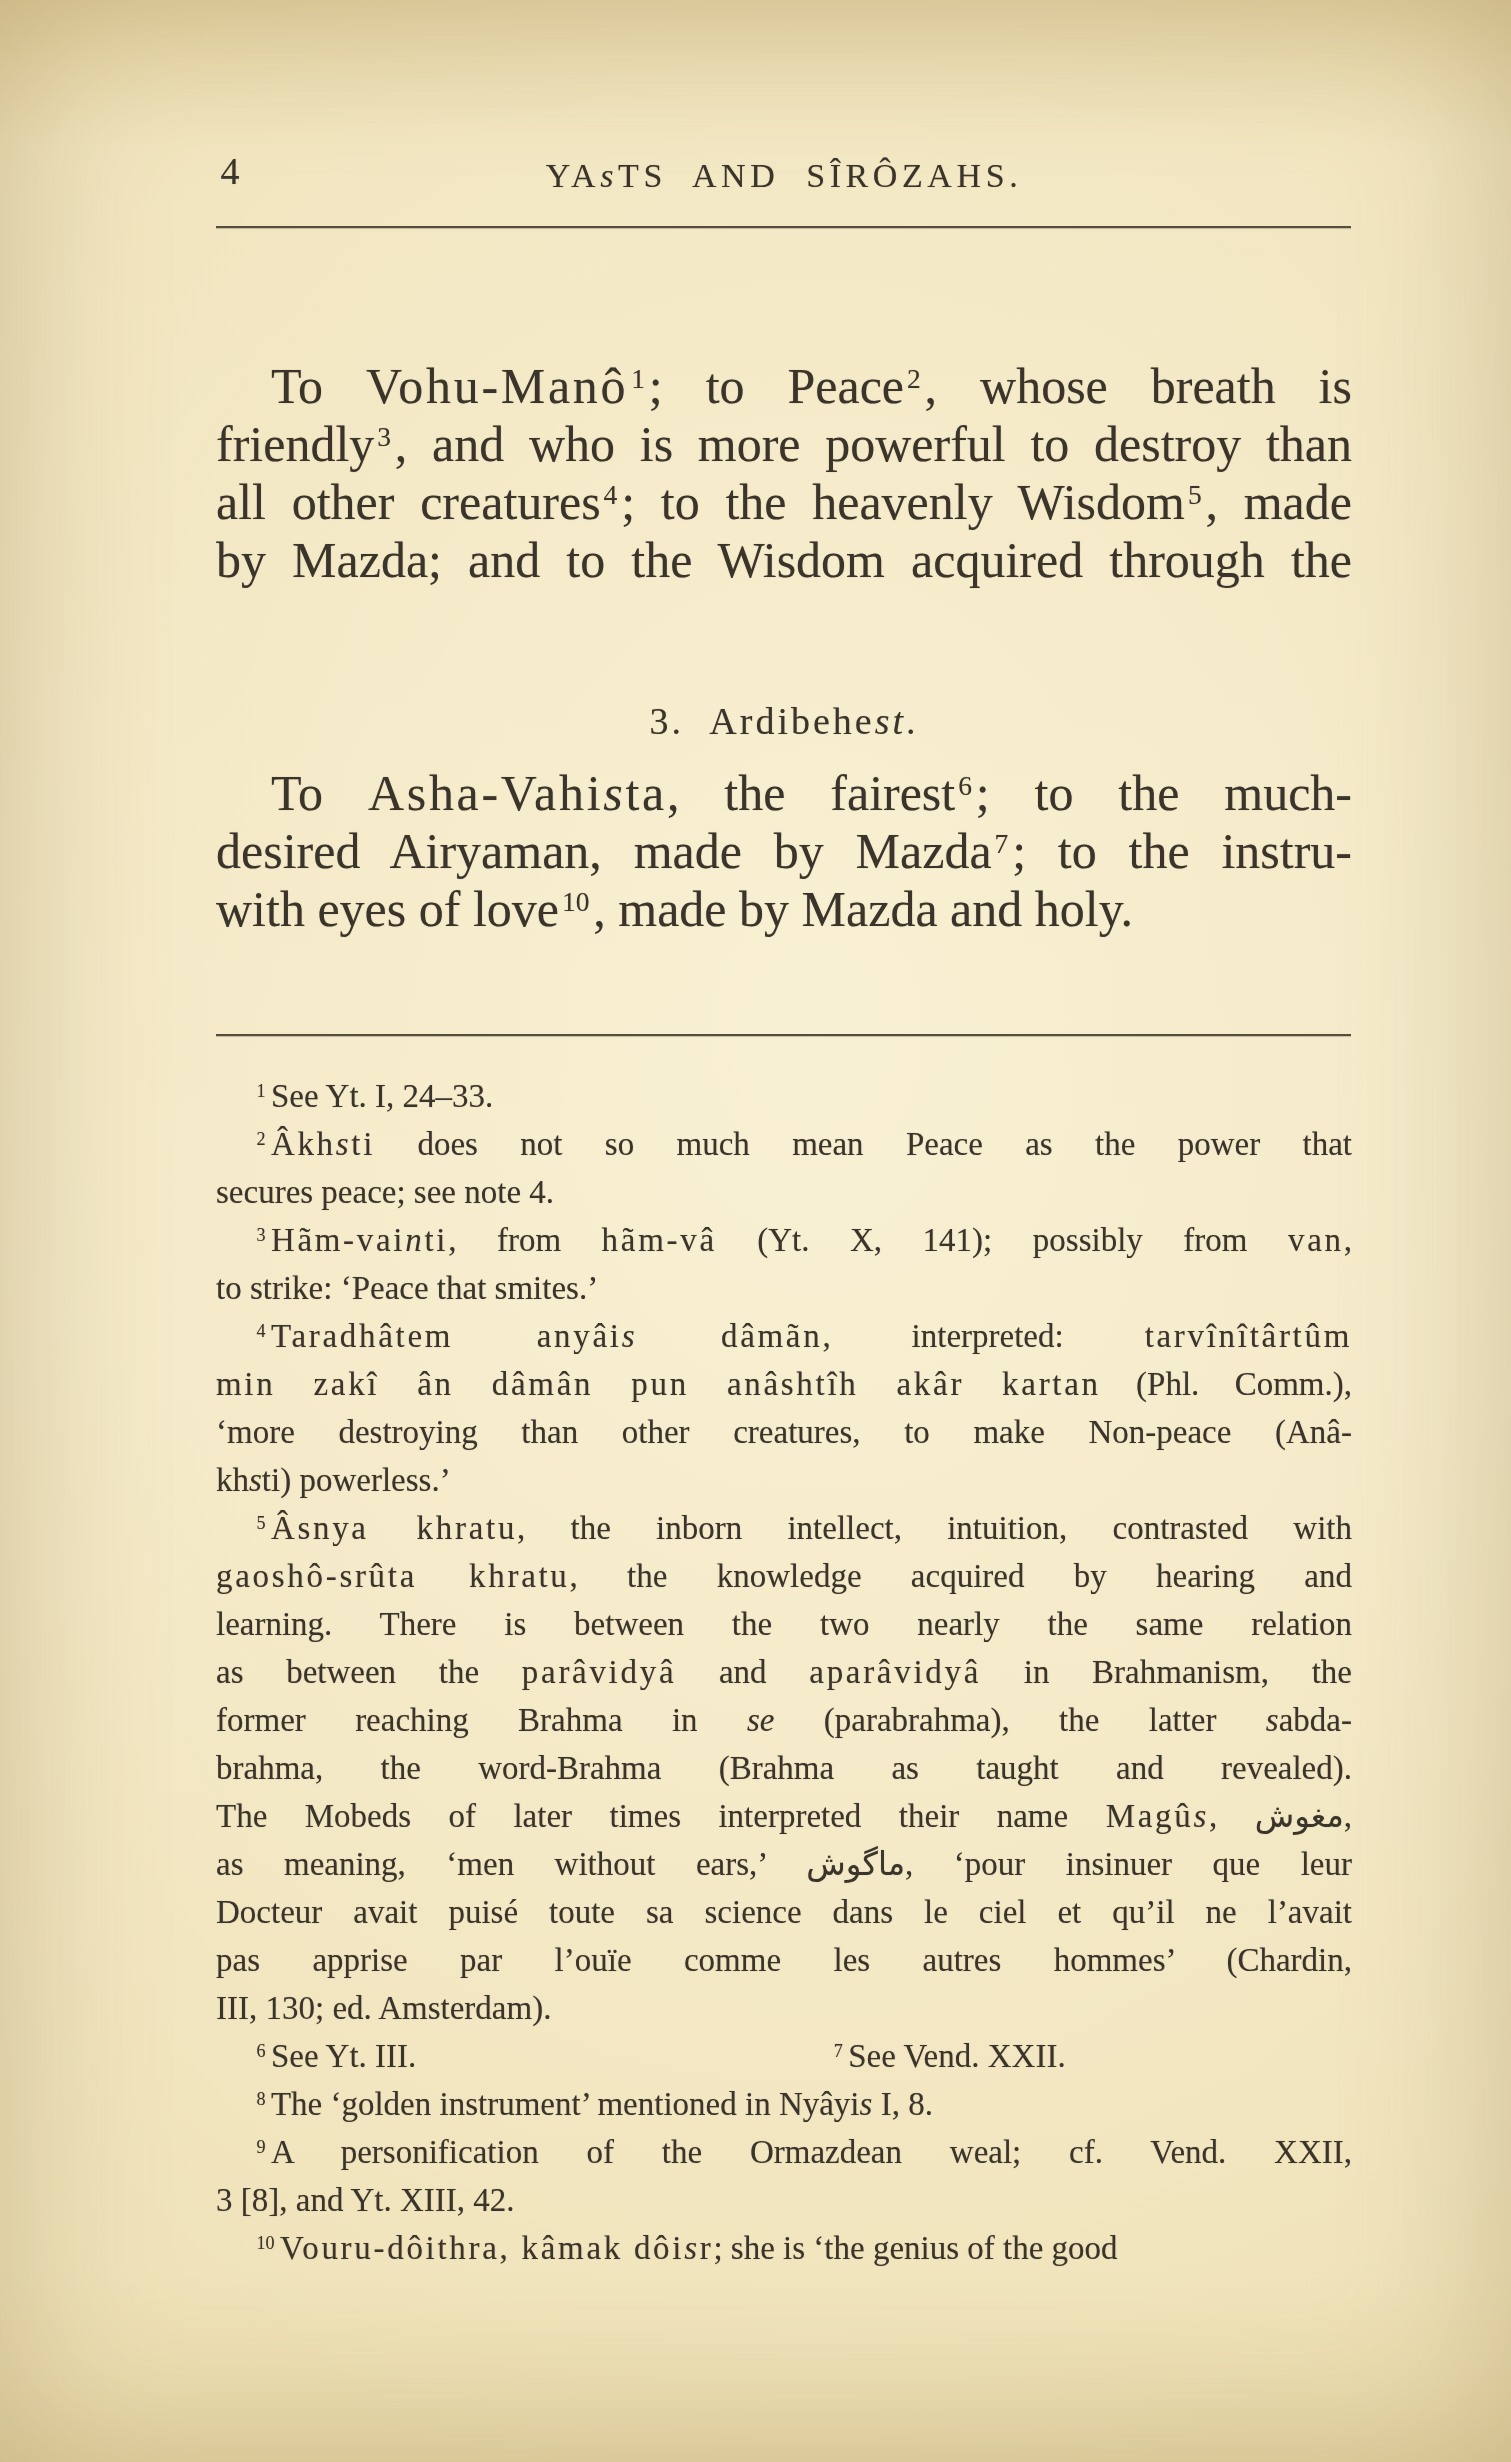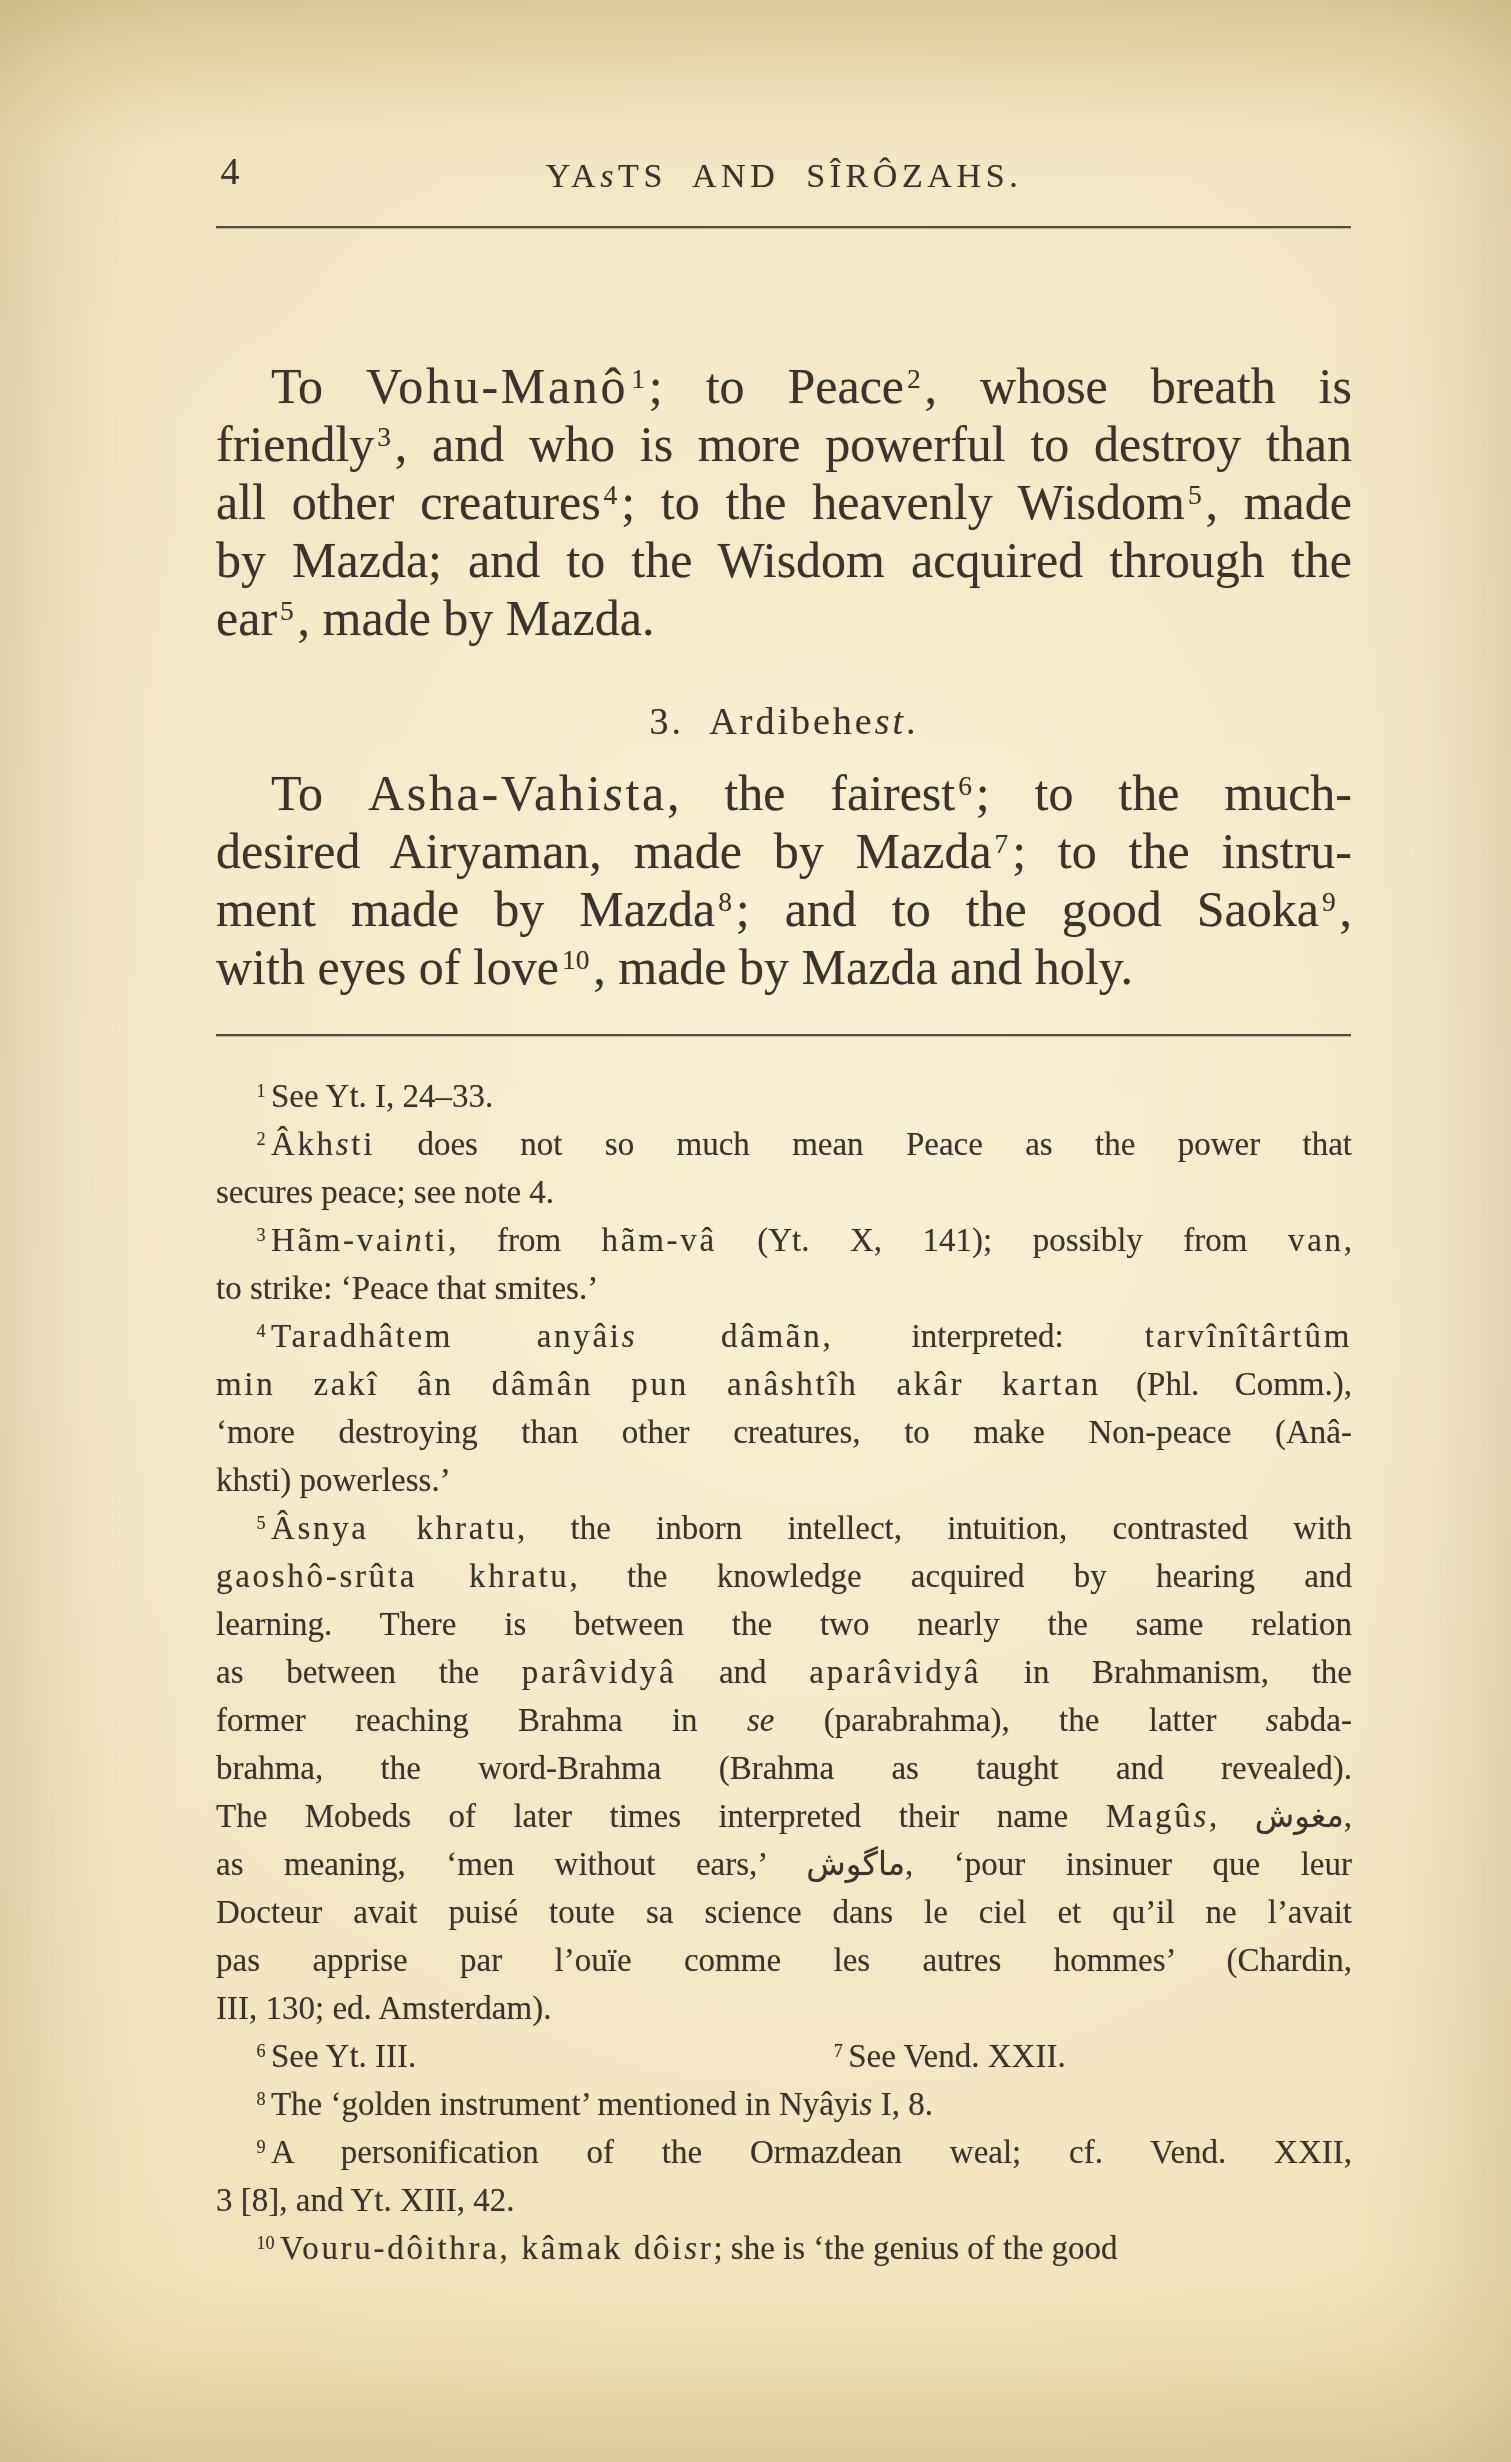--- a/index.html
+++ b/index.html
@@ -55,28 +55,26 @@
     <div class="htitle"><span class="t">YA</span><span class="i">s</span><span class="t">TS AND SÎRÔZAHS.</span></div>
   </div>
 
   <div class="rule rule-header"></div>
 
   <div class="para para1">
       <div class="line j ind"><span class="t">To </span><span class="sp">Vohu-Manô</span><sup class="su">1</sup><span class="t">; to Peace</span><sup class="su">2</sup><span class="t">, whose breath is</span></div>
       <div class="line j"><span class="t">friendly</span><sup class="su">3</sup><span class="t">, and who is more powerful to destroy than</span></div>
       <div class="line j"><span class="t">all other creatures</span><sup class="su">4</sup><span class="t">; to the heavenly Wisdom</span><sup class="su">5</sup><span class="t">, made</span></div>
       <div class="line j"><span class="t">by Mazda; and to the Wisdom acquired through the</span></div>
-      <div class="line"><span class="t">ear</span><sup class="su">5</sup><span class="t">, made by Mazda.</span></div>
     </div>
 
   <div class="heading h3"><span class="t">3. Ardibehe</span><span class="i">st</span><span class="t">.</span></div>
   <div class="para para2">
       <div class="line j ind"><span class="t">To </span><span class="sp">Asha-Vahi</span><span class="spi">s</span><span class="sp">ta</span><span class="t">, the fairest</span><sup class="su">6</sup><span class="t">; to the much-</span></div>
       <div class="line j"><span class="t">desired Airyaman, made by Mazda</span><sup class="su">7</sup><span class="t">; to the instru-</span></div>
-      <div class="line j"><span class="t">ment made by Mazda</span><sup class="su">8</sup><span class="t">; and to the good Saoka</span><sup class="su">9</sup><span class="t">,</span></div>
       <div class="line"><span class="t">with eyes of love</span><sup class="su">10</sup><span class="t">, made by Mazda and holy.</span></div>
     </div>
 
   <div class="rule rule-foot"></div>
 
   <div class="footnotes">
       <div class="line ind"><sup class="su">1</sup><span class="t">See Yt. I, 24–33.</span></div>
       <div class="line j ind"><sup class="su">2</sup><span class="sp">Âkh</span><span class="spi">s</span><span class="sp">ti</span><span class="t"> does not so much mean Peace as the power that</span></div>
       <div class="line"><span class="t">secures peace; see note 4.</span></div>
       <div class="line j ind"><sup class="su">3</sup><span class="sp">Hãm-vai</span><span class="spi">n</span><span class="sp">ti</span><span class="t">, from </span><span class="sp">hãm-vâ</span><span class="t"> (Yt. X, 141); possibly from </span><span class="sp">van</span><span class="t">,</span></div>

